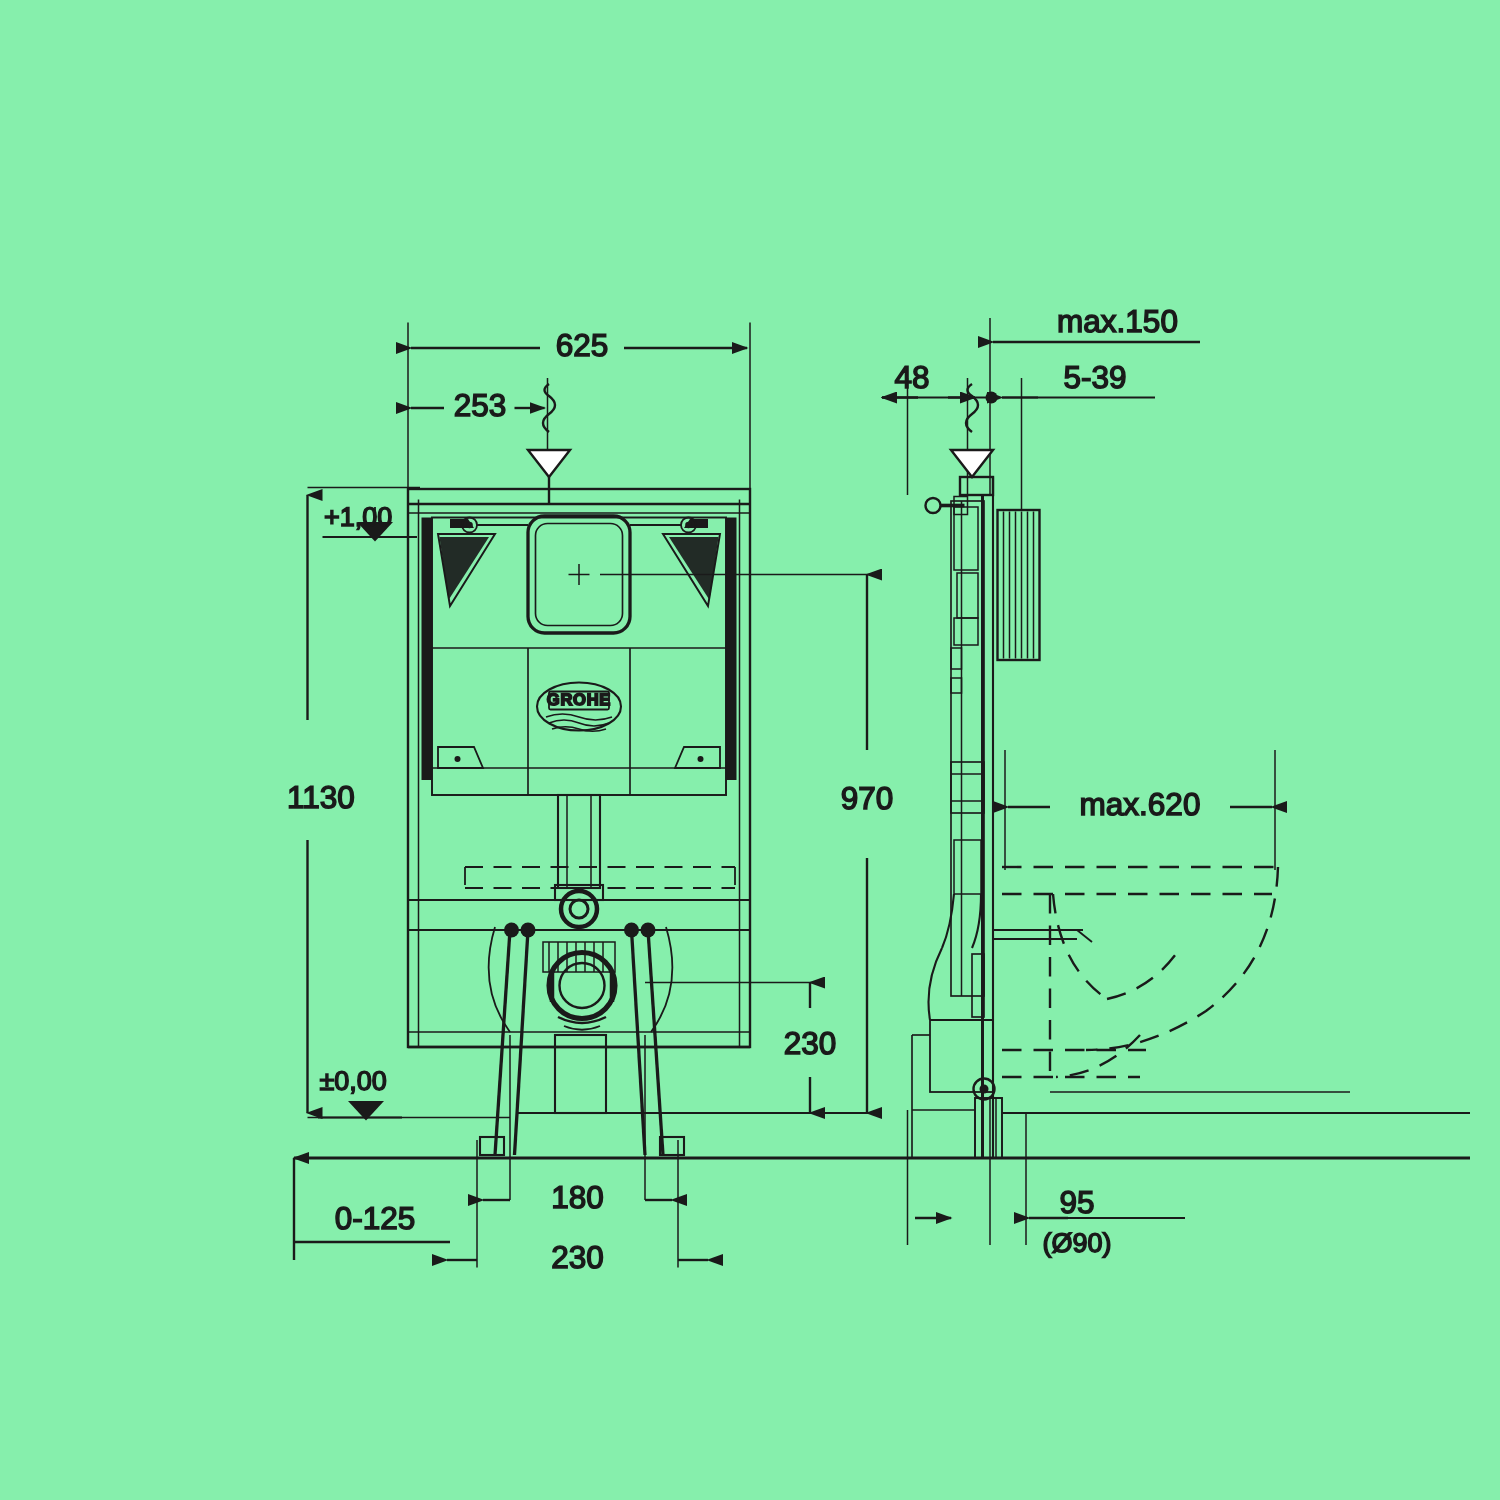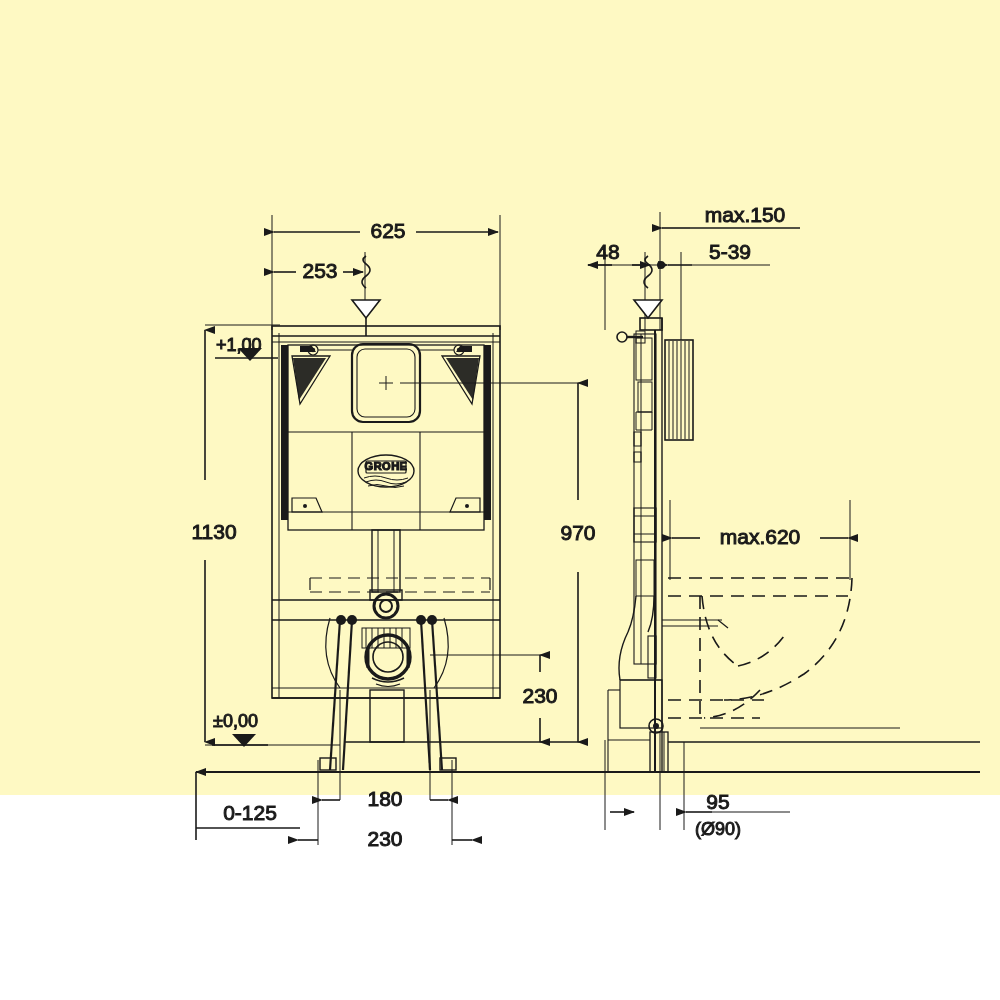--- a/index.html
+++ b/index.html
@@ -1,19 +1,19 @@
 <!DOCTYPE html>
 <html><head>
 <meta charset="utf-8">
 <title>GROHE Rapid SL Installation Drawing</title>
 <style>
   html,body{margin:0;padding:0;background:#ffffff;}
   body{width:1000px;height:1000px;overflow:hidden;
        font-family:"Liberation Sans","DejaVu Sans",sans-serif;}
-  #sheet{position:relative;width:1000px;height:795px;background:#fef9c3;text-align:center;}
+  #sheet{position:relative;width:1000px;height:1000px;background:#86efac;text-align:center;}
   svg{display:block;}
   .dimtext{font-family:"Liberation Sans","DejaVu Sans",sans-serif;
            font-size:21px;fill:#1a1a1a;dominant-baseline:middle;}
   .dimtext.small{font-size:18px;}
   .logotext{font-family:"Liberation Sans","DejaVu Sans",sans-serif;
             font-size:11px;font-weight:bold;fill:#1a1a1a;letter-spacing:0.5px;}
 </style>
 </head>
 <body>
 

